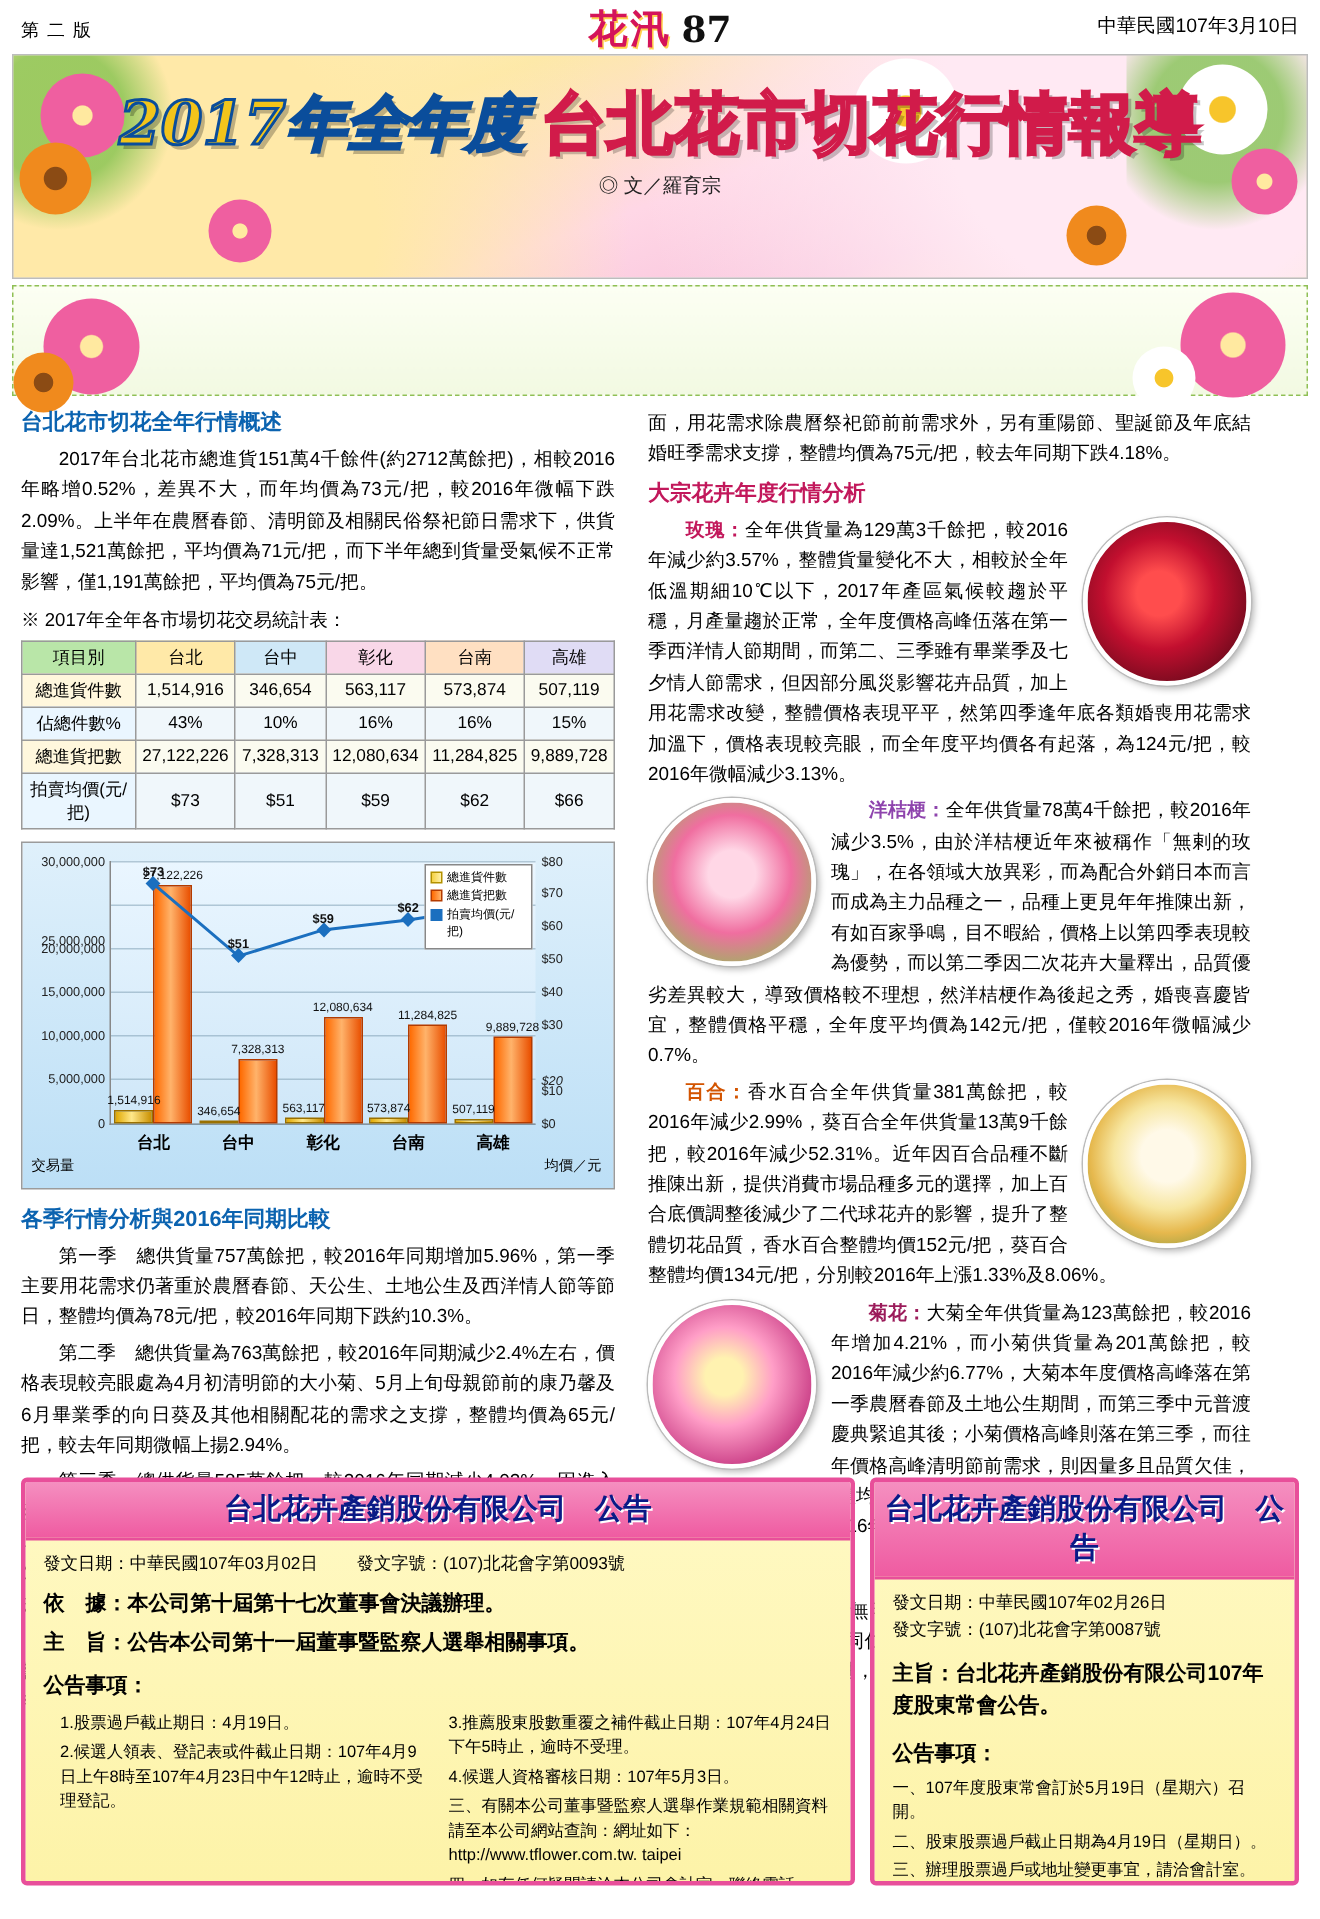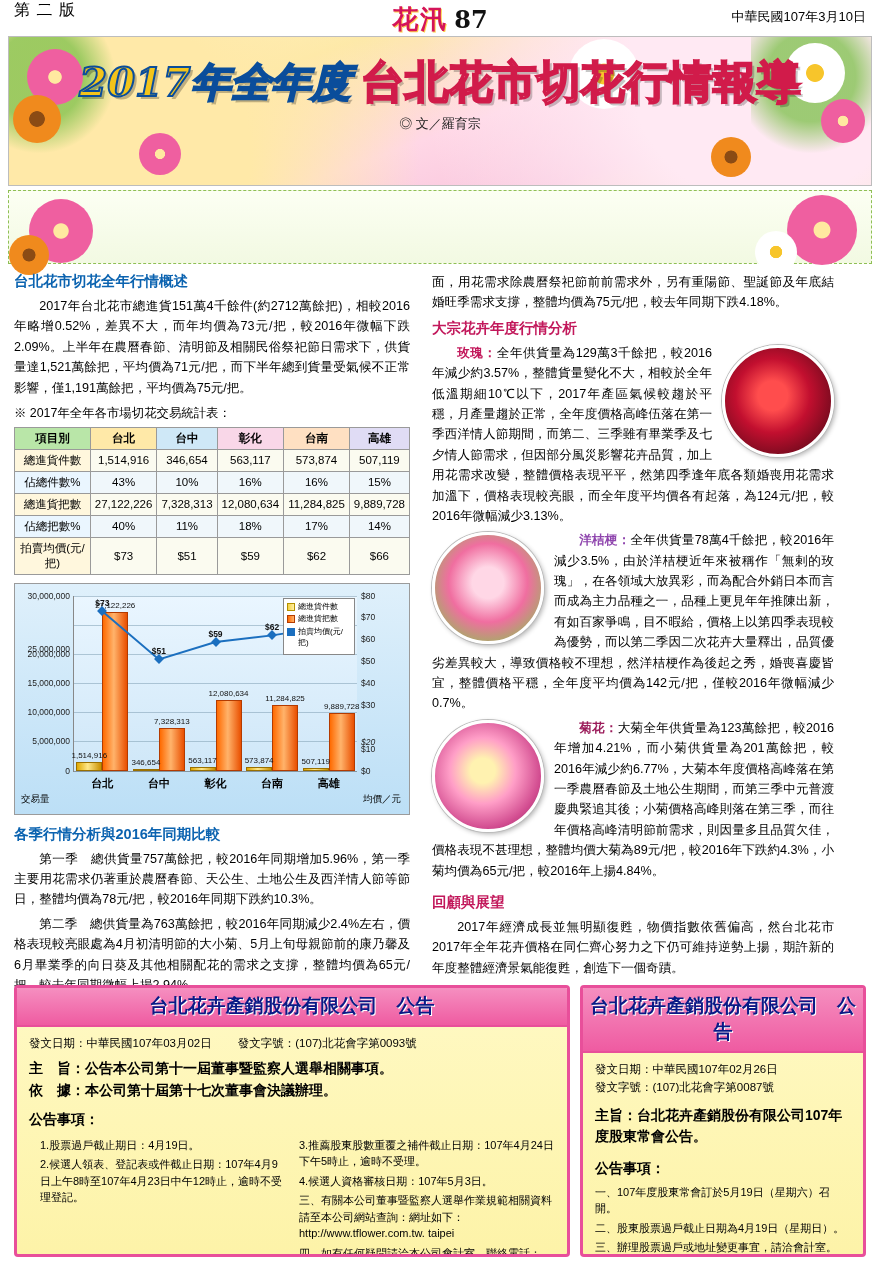--- a/index.html
+++ b/index.html
@@ -9,21 +9,21 @@
     font-family:"Liberation Sans", sans-serif;
     background:#ffffff;
     color:#000;
     position:relative;
     overflow:hidden;
   }
   .page { position:relative; width:880px; height:1279px; background:#fff; }
 
   
   .masthead { position:relative; height:34px; padding:6px 14px 0 14px; }
-  .masthead .left { position:absolute; left:14px; top:0; font-size:16px; letter-spacing:1px; }
+  .masthead .left { position:absolute; left:14px; top:12px; font-size:12px; letter-spacing:1px; }
   .masthead .center { position:absolute; left:0; right:0; top:2px; text-align:center; }
   .masthead .center .t1 {
     font-family:"DejaVu Serif", serif;
     font-size:26px; font-weight:bold; color:#d4145a; letter-spacing:2px;
     text-shadow:1px 1px 0 #ffd24d;
   }
   .masthead .center .t2 {
     font-family:"DejaVu Serif", serif;
     font-size:24px; font-weight:bold; color:#111; margin-left:6px;
   }
@@ -106,21 +106,21 @@
     font-size:12.6px; line-height:1.62; margin:0 0 4px 0; text-align:justify;
     text-indent:2em;
   }
   p.note { font-size:12.4px; line-height:1.5; margin:6px 0 4px 0; }
 
   
   table.stat { border-collapse:collapse; width:100%; font-size:11.5px; margin-top:3px; }
   table.stat th, table.stat td {
     border:1px solid #9a9a9a; padding:3px 4px; text-align:center; height:20px;
   }
-  table.stat thead th { font-weight:bold; }
+  table.stat thead th { font-weight:normal; }
   table.stat thead th.c0 { background:#b9e6a8; width:96px; }
   table.stat thead th.c1 { background:#ffe9a8; }
   table.stat thead th.c2 { background:#cfe8f7; }
   table.stat thead th.c3 { background:#f9d7e8; }
   table.stat thead th.c4 { background:#ffe0c2; }
   table.stat thead th.c5 { background:#e0dcf5; }
   table.stat td.rowhead { background:#ffffff; text-align:center; }
   table.stat tbody tr:nth-child(odd) td { background:#fbfbf0; }
   table.stat tbody tr:nth-child(even) td { background:#f0f7fb; }
   table.stat tbody tr:nth-child(odd) td.rowhead { background:#fff7dd; }
@@ -283,28 +283,20 @@
             <td>16%</td>
             <td>15%</td>
           </tr>
           <tr>
             <td class="rowhead">總進貨把數</td>
             <td>27,122,226</td>
             <td>7,328,313</td>
             <td>12,080,634</td>
             <td>11,284,825</td>
             <td>9,889,728</td>
-          </tr>
-          <tr>
-            <td class="rowhead">佔總把數%</td>
-            <td>40%</td>
-            <td>11%</td>
-            <td>18%</td>
-            <td>17%</td>
-            <td>14%</td>
           </tr>
           <tr>
             <td class="rowhead">拍賣均價(元/把)</td>
             <td>$73</td>
             <td>$51</td>
             <td>$59</td>
             <td>$62</td>
             <td>$66</td>
           </tr>
         </tbody>
@@ -413,20 +405,24 @@
 
       <div style="clear:both;"></div>
 
       <div>
         <div class="photo left ph-carn"></div>
         <p class="para"><span class="subhead b">洋桔梗：</span><span>全年供貨量78萬4千餘把，較2016年減少3.5%，由於洋桔梗近年來被稱作「無剌的玫瑰」，在各領域大放異彩，而為配合外銷日本而言而成為主力品種之一，品種上更見年年推陳出新，有如百家爭鳴，目不暇給，價格上以第四季表現較為優勢，而以第二季因二次花卉大量釋出，品質優劣差異較大，導致價格較不理想，然洋桔梗作為後起之秀，婚喪喜慶皆宜，整體價格平穩，全年度平均價為142元/把，僅較2016年微幅減少0.7%。</span></p>
       </div>
 
       <div style="clear:both;"></div>
 
+      <div>
+        <div class="photo ph-lily"></div>
+        <p class="para"><span class="subhead c">百合：</span><span>香水百合全年供貨量381萬餘把，較2016年減少2.99%，葵百合全年供貨量13萬9千餘把，較2016年減少52.31%。近年因百合品種不斷推陳出新，提供消費市場品種多元的選擇，加上百合底價調整後減少了二代球花卉的影響，提升了整體切花品質，香水百合整體均價152元/把，葵百合整體均價134元/把，分別較2016年上漲1.33%及8.06%。</span></p>
+      </div>
 
       <div style="clear:both;"></div>
 
       <div>
         <div class="photo left ph-mum"></div>
         <p class="para"><span class="subhead d">菊花：</span><span>大菊全年供貨量為123萬餘把，較2016年增加4.21%，而小菊供貨量為201萬餘把，較2016年減少約6.77%，大菊本年度價格高峰落在第一季農曆春節及土地公生期間，而第三季中元普渡慶典緊追其後；小菊價格高峰則落在第三季，而往年價格高峰清明節前需求，則因量多且品質欠佳，價格表現不甚理想，整體均價大菊為89元/把，較2016年下跌約4.3%，小菊均價為65元/把，較2016年上揚4.84%。</span></p>
       </div>
 
       <div style="clear:both;"></div>
 
@@ -437,22 +433,22 @@
 
   <div class="notices">
 
     <div class="notice left">
       <div class="nhead">台北花卉產銷股份有限公司　公告</div>
       <div class="nbody">
         <div class="nrow">
           <div><span>發文日期：</span><span>中華民國107年03月02日</span></div>
           <div><span>發文字號：</span><span>(107)北花會字第0093號</span></div>
         </div>
+        <div class="big"><span>依　據：</span><span>本公司第十屆第十七次董事會決議辦理。</span></div>
         <div class="big" style="margin-top:4px;"><span>主　旨：</span><span>公告本公司第十一屆董事暨監察人選舉相關事項。</span></div>
-        <div class="big"><span>依　據：</span><span>本公司第十屆第十七次董事會決議辦理。</span></div>
         <div class="big" style="margin-top:8px;">公告事項：</div>
         <div class="two-col" style="margin-top:4px;">
           <div>
             <ul class="clean tiny">
               <li class="indent">1.股票過戶截止期日：4月19日。</li>
               <li class="indent">2.候選人領表、登記表或件截止日期：107年4月9日上午8時至107年4月23日中午12時止，逾時不受理登記。</li>
             </ul>
           </div>
           <div>
             <ul class="clean tiny">

